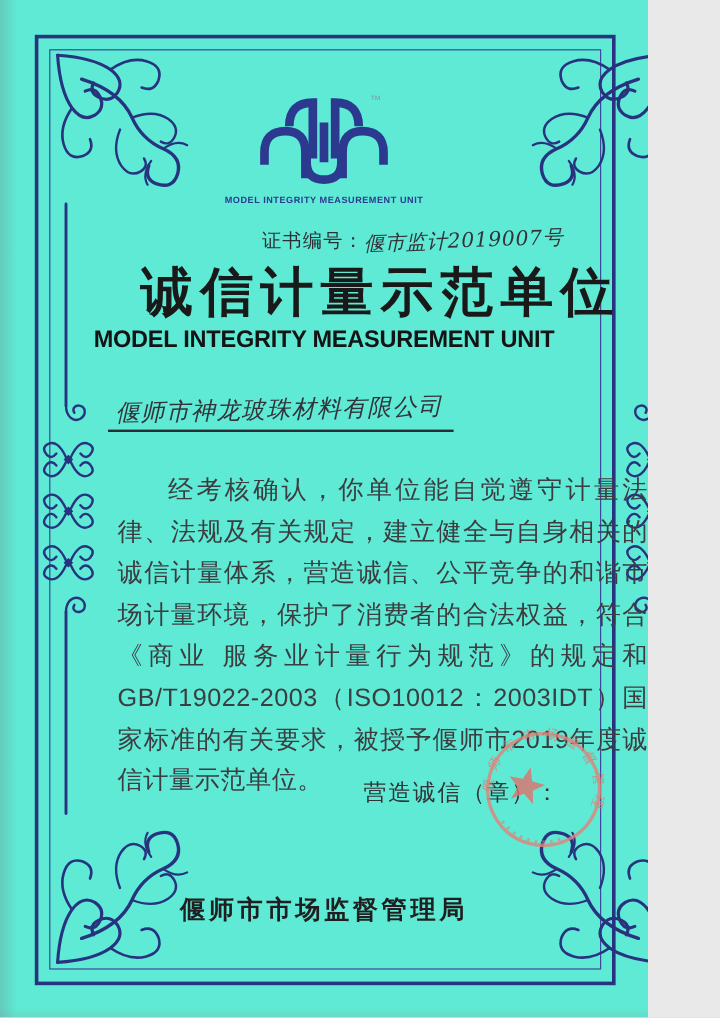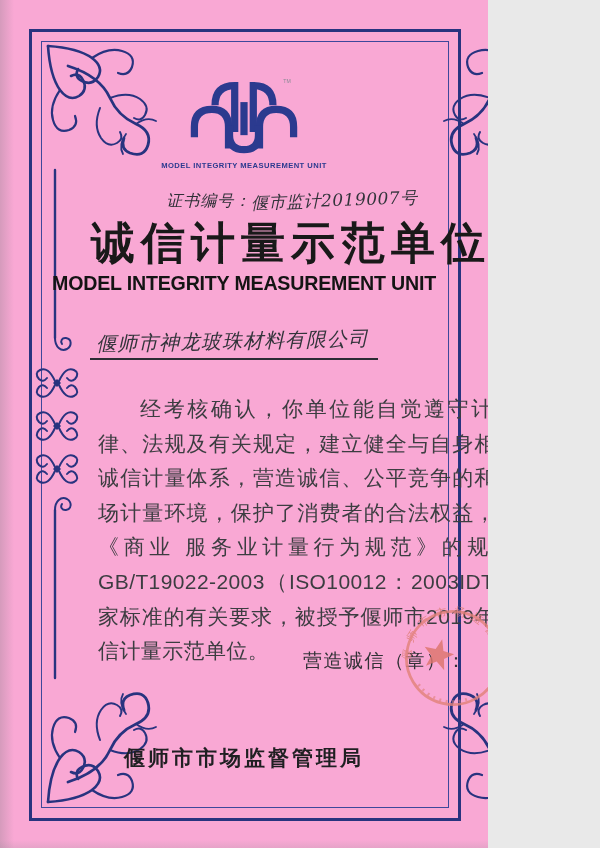--- a/index.html
+++ b/index.html
@@ -1,32 +1,32 @@
 <!DOCTYPE html>
 <html><head>
 <meta charset="utf-8">
 <style>
   html,body{margin:0;padding:0;background:#e9e9e9;}
-  .page{position:relative;width:488px;height:848px;background:#f9a8d4;overflow:hidden;
+  .page{position:relative;width:540px;height:848px;background:#5eead4;overflow:hidden;
         font-family:"Liberation Sans","DejaVu Sans",sans-serif;}
   .scan-shade{position:absolute;left:0;top:0;width:14px;height:100%;
         background:linear-gradient(to right,rgba(120,120,125,.28),rgba(255,255,255,0));}
   .scan-shade-b{position:absolute;left:0;bottom:0;width:100%;height:8px;
         background:linear-gradient(to top,rgba(140,140,145,.18),rgba(255,255,255,0));}
   .border-outer{position:absolute;left:29px;top:29px;right:27px;bottom:27px;
         border:3px solid #28337f;}
   .border-inner{position:absolute;left:41px;top:41px;right:39px;bottom:40px;
         border:1.5px solid #3d489b;}
   svg.decor{position:absolute;left:0;top:0;pointer-events:none;}
   .logo-block{position:absolute;left:0;top:76px;width:100%;text-align:center;}
   .logo-word{margin-top:3px;font-size:7.6px;font-weight:bold;color:#2b3a8f;
         letter-spacing:.45px;}
   .certno{position:absolute;top:189px;right:70px;font-family:"DejaVu Serif",serif;
         color:#2e2f36;font-size:16px;}
-  .certno .label{font-style:italic;letter-spacing:1px;margin-top:30px;}
+  .certno .label{letter-spacing:1px;margin-top:30px;}
   .certno .value{display:inline-block;font-style:italic;font-size:17px;
         transform:rotate(-2deg);letter-spacing:.5px;color:#33343b;}
   .title-zh{position:absolute;top:214px;left:0;width:100%;margin:0;text-align:center;
         font-family:"DejaVu Serif","Liberation Serif",serif;font-size:44px;font-weight:900;
         letter-spacing:6px;color:#191919;padding-left:47px;}
   .title-en{position:absolute;top:272px;left:0;width:100%;text-align:center;
         font-size:20px;font-weight:800;color:#141414;letter-spacing:-0.2px;
         transform:scaleX(.98);}
   .company{position:absolute;top:328px;left:90px;width:288px;height:30px;
         border-bottom:2px solid #2c2c34;}

